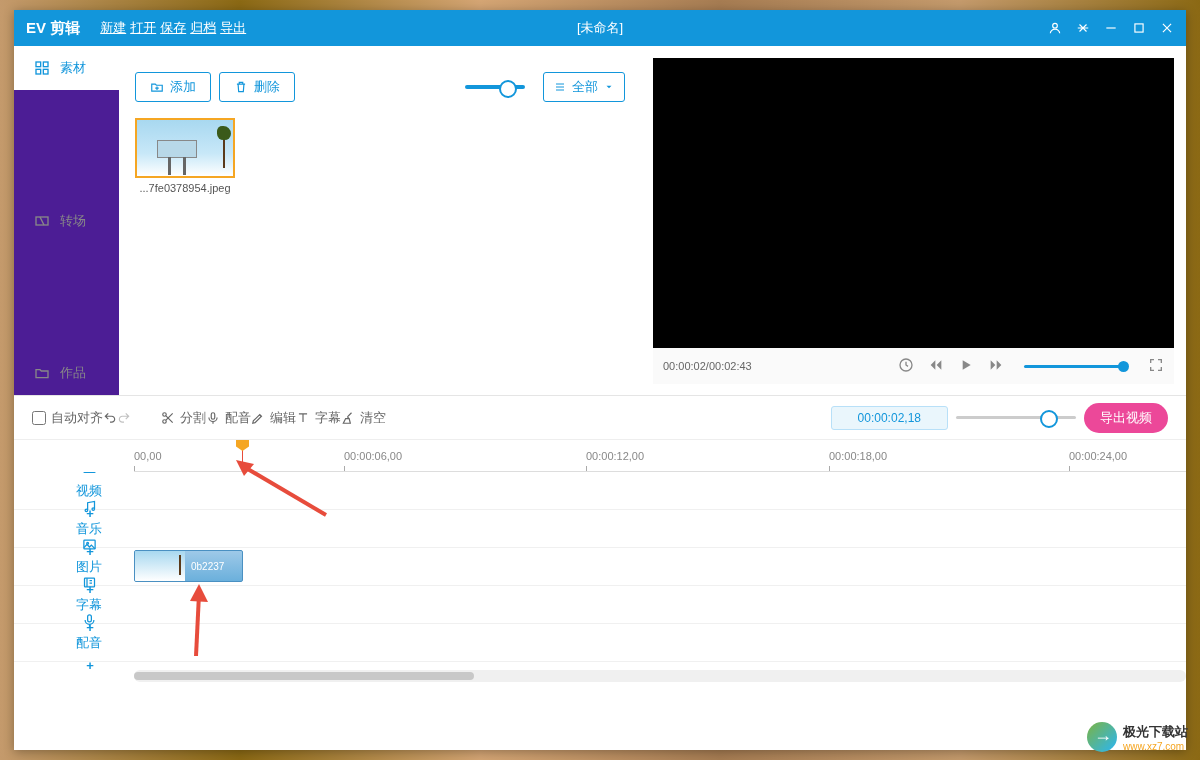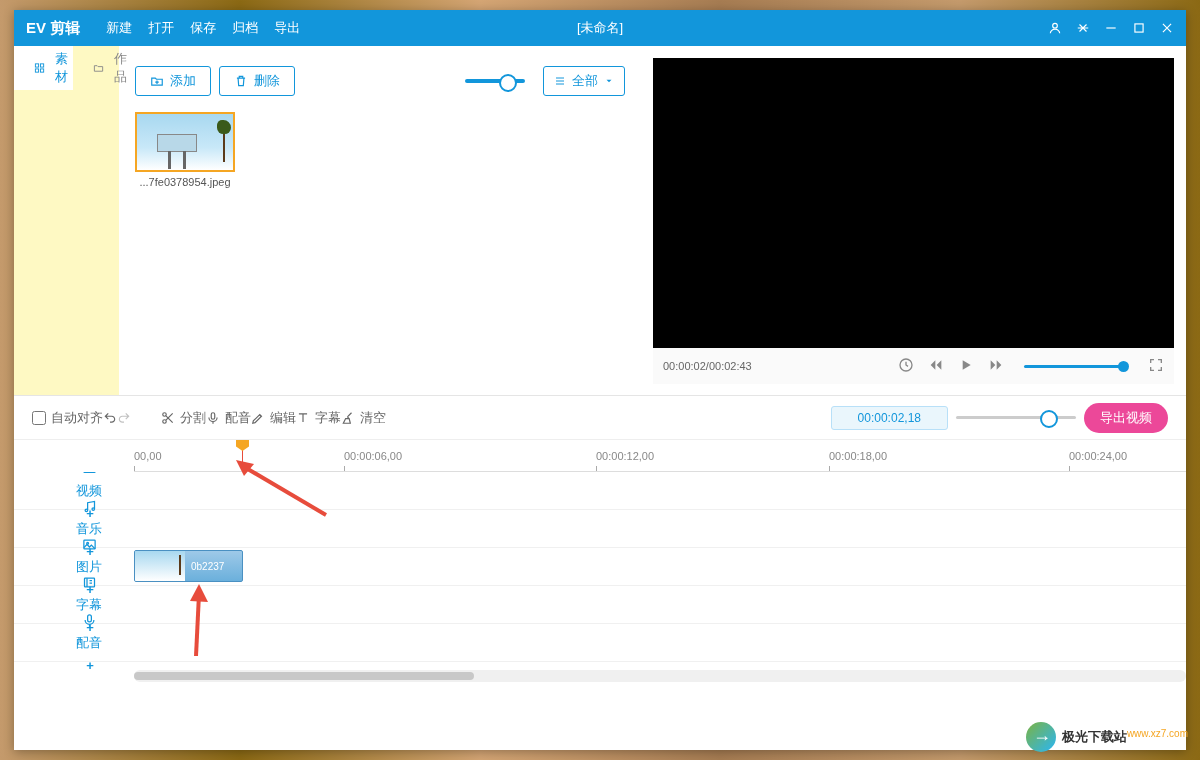--- a/index.html
+++ b/index.html
@@ -1,29 +1,29 @@
 <!DOCTYPE html>
 <html><head>
 <meta charset="utf-8">
 <style>
 * { margin: 0; padding: 0; box-sizing: border-box; font-family: "Microsoft YaHei", sans-serif; }
 body { background: linear-gradient(90deg, #c49a6c 0%, #8b6914 20%, #d4a574 40%, #a67c52 60%, #c49a6c 80%, #8b6914 100%); width: 1200px; height: 760px; position: relative; overflow: hidden; }
 .app-window { position: absolute; top: 10px; left: 14px; width: 1172px; height: 740px; background: #fff; box-shadow: 0 2px 10px rgba(0,0,0,0.3); display: flex; flex-direction: column; }
 .title-bar { height: 36px; background: #1296db; display: flex; align-items: center; color: #fff; font-size: 13px; padding: 0 12px; }
 .app-logo { font-weight: bold; font-size: 15px; margin-right: 18px; }
-.menu-item { margin: 0 8px; cursor: pointer; }
+.menu-item { margin: 0 2px; cursor: pointer; text-decoration: underline; }
 .title-center { position: absolute; left: 50%; transform: translateX(-50%); }
 .title-right { margin-left: auto; display: flex; align-items: center; gap: 14px; }
 .title-right svg { width: 14px; height: 14px; cursor: pointer; }
 .main-area { display: flex; height: 350px; border-bottom: 1px solid #e5e5e5; }
-.left-sidebar { width: 105px; background: #fef9c3; display: flex; flex-direction: row; }
+.left-sidebar { width: 105px; background: #4c1d95; display: flex; flex-direction: column; justify-content: space-between; }
 .sidebar-tab { height: 44px; display: flex; align-items: center; padding-left: 20px; gap: 10px; color: #888; font-size: 13px; cursor: pointer; }
 .sidebar-tab.active { background: #fff; color: #1296db; }
 .sidebar-tab svg { width: 16px; height: 16px; }
-.media-panel { flex: 1; padding: 20px 16px; display: flex; flex-direction: column; }
+.media-panel { flex: 1; padding: 26px 16px; display: flex; flex-direction: column; }
 .media-toolbar { display: flex; align-items: center; gap: 8px; margin-bottom: 16px; }
 .tb-btn { height: 30px; padding: 0 14px; border: 1px solid #1296db; border-radius: 3px; color: #1296db; background: #fff; display: flex; align-items: center; gap: 6px; font-size: 13px; cursor: pointer; }
 .slider-mini { margin-left: auto; width: 60px; height: 4px; background: #1296db; border-radius: 2px; position: relative; }
 .slider-mini::after { content: ''; position: absolute; right: 8px; top: -5px; width: 14px; height: 14px; border-radius: 50%; background: #fff; border: 2px solid #1296db; }
 .filter-dd { height: 30px; padding: 0 10px; border: 1px solid #1296db; border-radius: 3px; color: #1296db; display: flex; align-items: center; gap: 6px; font-size: 13px; cursor: pointer; margin-left: 10px; }
 .media-items { display: flex; gap: 12px; flex-wrap: wrap; }
 .media-item { width: 100px; }
 .thumb { width: 100px; height: 60px; border: 2px solid #f5a623; background: linear-gradient(180deg, #a8d8f0 0%, #c8e8f8 60%, #fff 100%); position: relative; cursor: pointer; overflow: hidden; }
 .thumb-tree { position: absolute; right: 8px; top: 8px; width: 2px; height: 40px; background: #5a3a1a; }
 .thumb-tree::before { content: ''; position: absolute; left: -6px; top: -2px; width: 14px; height: 14px; background: #3a5a1a; border-radius: 40% 60% 50% 50%; }
@@ -68,21 +68,21 @@
 .clip-label { font-size: 10px; color: #fff; padding: 0 6px; }
 .arrow { position: absolute; z-index: 20; pointer-events: none; }
 .arrow-1 { left: 236px; top: 460px; width: 100px; height: 60px; }
 .arrow-2 { left: 186px; top: 584px; width: 26px; height: 76px; }
 .hscroll { height: 12px; display: flex; margin-top: 8px; }
 .hscroll-track { margin-left: 120px; flex: 1; background: #f0f0f0; border-radius: 6px; position: relative; }
 .hscroll-thumb { position: absolute; left: 0; top: 2px; width: 340px; height: 8px; background: #c8c8c8; border-radius: 4px; cursor: pointer; }
 .watermark { position: absolute; right: 12px; bottom: 8px; display: flex; align-items: center; gap: 6px; }
 .wm-logo { width: 30px; height: 30px; background: linear-gradient(135deg, #7cb342 0%, #29b6f6 100%); border-radius: 50%; position: relative; }
 .wm-logo::after { content: '→'; position: absolute; left: 7px; top: 3px; color: #fff; font-size: 18px; font-weight: bold; }
-.wm-text { display: flex; flex-direction: row; }
+.wm-text { display: flex; flex-direction: column; }
 .wm-text span:first-child { font-size: 13px; font-weight: bold; color: #333; }
 .wm-text span:last-child { font-size: 10px; color: #f5a623; }
 .blue { color: #1296db; }
 </style>
 </head>
 <body>
 
 <div class="app-window">
 
   <div class="title-bar">
@@ -116,20 +116,27 @@
   <div class="main-area">
     <div class="left-sidebar">
       <div class="sidebar-tab active">
         <svg viewBox="0 0 24 24" fill="none" stroke="currentColor" stroke-width="2">
             <rect x="3" y="3" width="7" height="7"></rect>
             <rect x="14" y="3" width="7" height="7"></rect>
             <rect x="3" y="14" width="7" height="7"></rect>
             <rect x="14" y="14" width="7" height="7"></rect>
           </svg>
         <span>素材</span>
+      </div>
+      <div class="sidebar-tab">
+        <svg viewBox="0 0 24 24" fill="none" stroke="currentColor" stroke-width="2">
+            <rect x="3" y="6" width="18" height="12"></rect>
+            <path d="M9 6l6 12"></path>
+          </svg>
+        <span>转场</span>
       </div>
       <div class="sidebar-tab">
         <svg viewBox="0 0 24 24" fill="none" stroke="currentColor" stroke-width="2">
             <path d="M3 7h6l2 2h10v10H3z"></path>
           </svg>
         <span>作品</span>
       </div>
     </div>
 
     <div class="media-panel">
@@ -248,21 +255,21 @@
       <span class="tl-timecode">00:00:02,18</span>
       <div class="tl-zoom"></div>
       <button class="export-btn">导出视频</button>
     </div>
 
     <div class="ruler-row">
       <div class="track-labels"></div>
       <div class="ruler">
         <span class="ruler-tick" style="left:0px">00,00</span>
         <span class="ruler-tick" style="left:210px">00:00:06,00</span>
-        <span class="ruler-tick" style="left:462px">00:00:12,00</span>
+        <span class="ruler-tick" style="left:452px">00:00:12,00</span>
         <span class="ruler-tick" style="left:695px">00:00:18,00</span>
         <span class="ruler-tick" style="left:935px">00:00:24,00</span>
         <div class="playhead"></div>
       </div>
     </div>
 
     <div class="tracks-area">
       <div style="width:100%">
         <div class="track-row">
           <div class="track-label blue">

